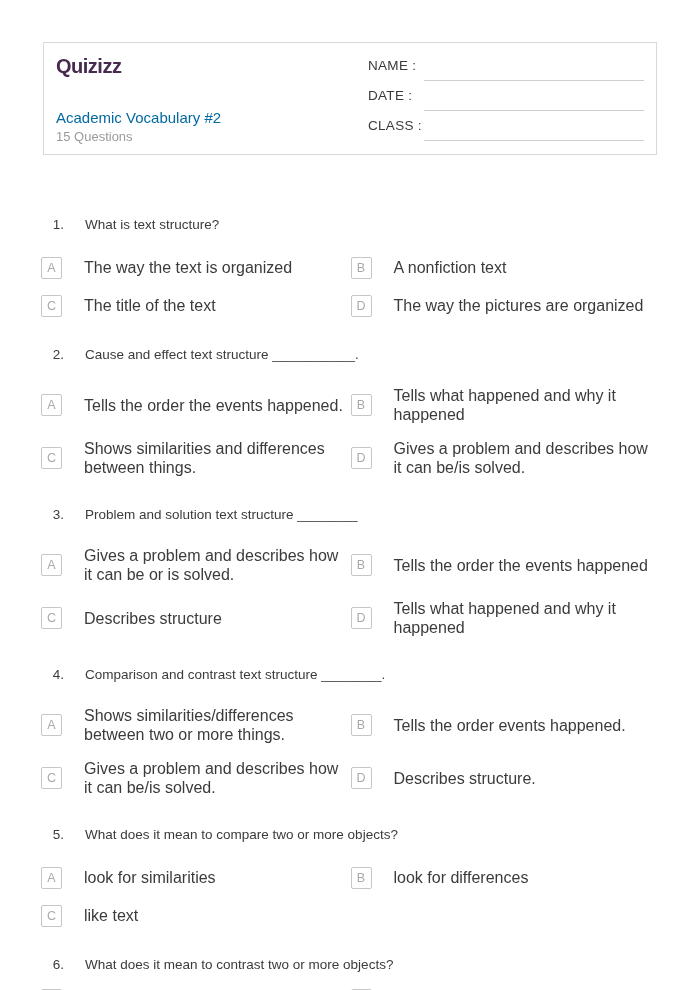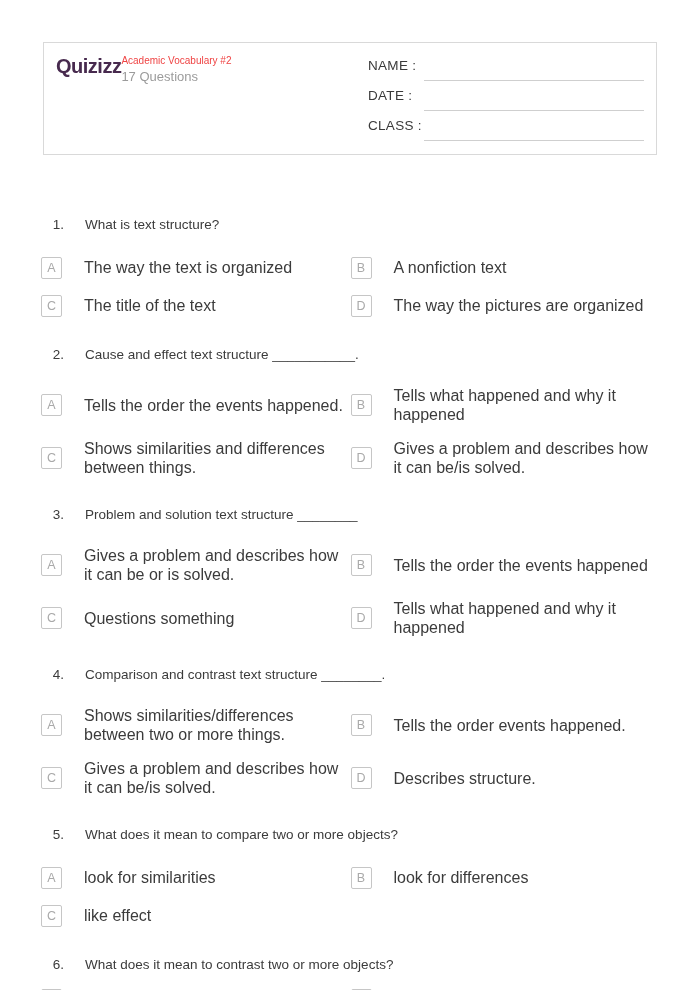--- a/index.html
+++ b/index.html
@@ -10,27 +10,27 @@
   }
   
   .header-box {
     position: absolute; left: 43px; top: 42px;
     width: 614px; height: 113px; box-sizing: border-box;
     border: 1px solid #d9d9d9; background: #ffffff;
     display: flex; justify-content: space-between;
   }
   .header-left {
     padding: 12px 0 10px 12px;
-    display: flex; flex-direction: row; justify-content: space-between;
+    display: flex; flex-direction: column; justify-content: space-between;
   }
   .logo {
     font-size: 20px; font-weight: bold; color: #472a4e;
     letter-spacing: -0.5px;
   }
-  .title { font-size: 10px; color: #ef4444; }
+  .title { font-size: 15px; color: #0369a1; }
   .subtitle { font-size: 13px; color: #9b9b9b; margin-top: 3px; }
   .header-right {
     width: 288px; box-sizing: border-box;
     padding: 8px 12px 0 0;
   }
   .field-row { display: flex; align-items: center; height: 30px; }
   .field-label {
     font-size: 13.5px; color: #3a3a3a; width: 56px; flex: none;
     letter-spacing: 0.3px; padding-bottom: 2px; white-space: nowrap;
   }
@@ -65,21 +65,21 @@
 </head>
 <body>
 
 <div class="page">
 
   <div class="header-box">
     <div class="header-left">
       <div class="logo">Quizizz</div>
       <div class="title-block">
         <div class="title">Academic Vocabulary #2</div>
-        <div class="subtitle">17 Questions</div>
+        <div class="subtitle">15 Questions</div>
       </div>
     </div>
     <div class="header-right">
   <div class="field-row">
     <span class="field-label">NAME :</span>
     <span class="field-line"></span>
   </div>
 
   <div class="field-row">
     <span class="field-label">DATE :</span>
@@ -161,21 +161,21 @@
     <span class="option-text">Gives a problem and describes how it can be or is solved.</span>
   </div>
 
   <div class="option">
     <span class="letter-box">B</span>
     <span class="option-text">Tells the order the events happened</span>
   </div>
 
   <div class="option">
     <span class="letter-box">C</span>
-    <span class="option-text">Questions something</span>
+    <span class="option-text">Describes structure</span>
   </div>
 
   <div class="option">
     <span class="letter-box">D</span>
     <span class="option-text">Tells what happened and why it happened</span>
   </div>
 </div>
   </section>
 
   <section class="question">
@@ -217,21 +217,21 @@
     <span class="option-text">look for similarities</span>
   </div>
 
   <div class="option">
     <span class="letter-box">B</span>
     <span class="option-text">look for differences</span>
   </div>
 
   <div class="option">
     <span class="letter-box">C</span>
-    <span class="option-text">like effect</span>
+    <span class="option-text">like text</span>
   </div>
 </div>
   </section>
 
   <section class="question">
     <div class="q-line">
       <span class="q-num">6.</span>
       <span class="q-text">What does it mean to contrast two or more objects?</span>
     </div>
     <div class="options">

